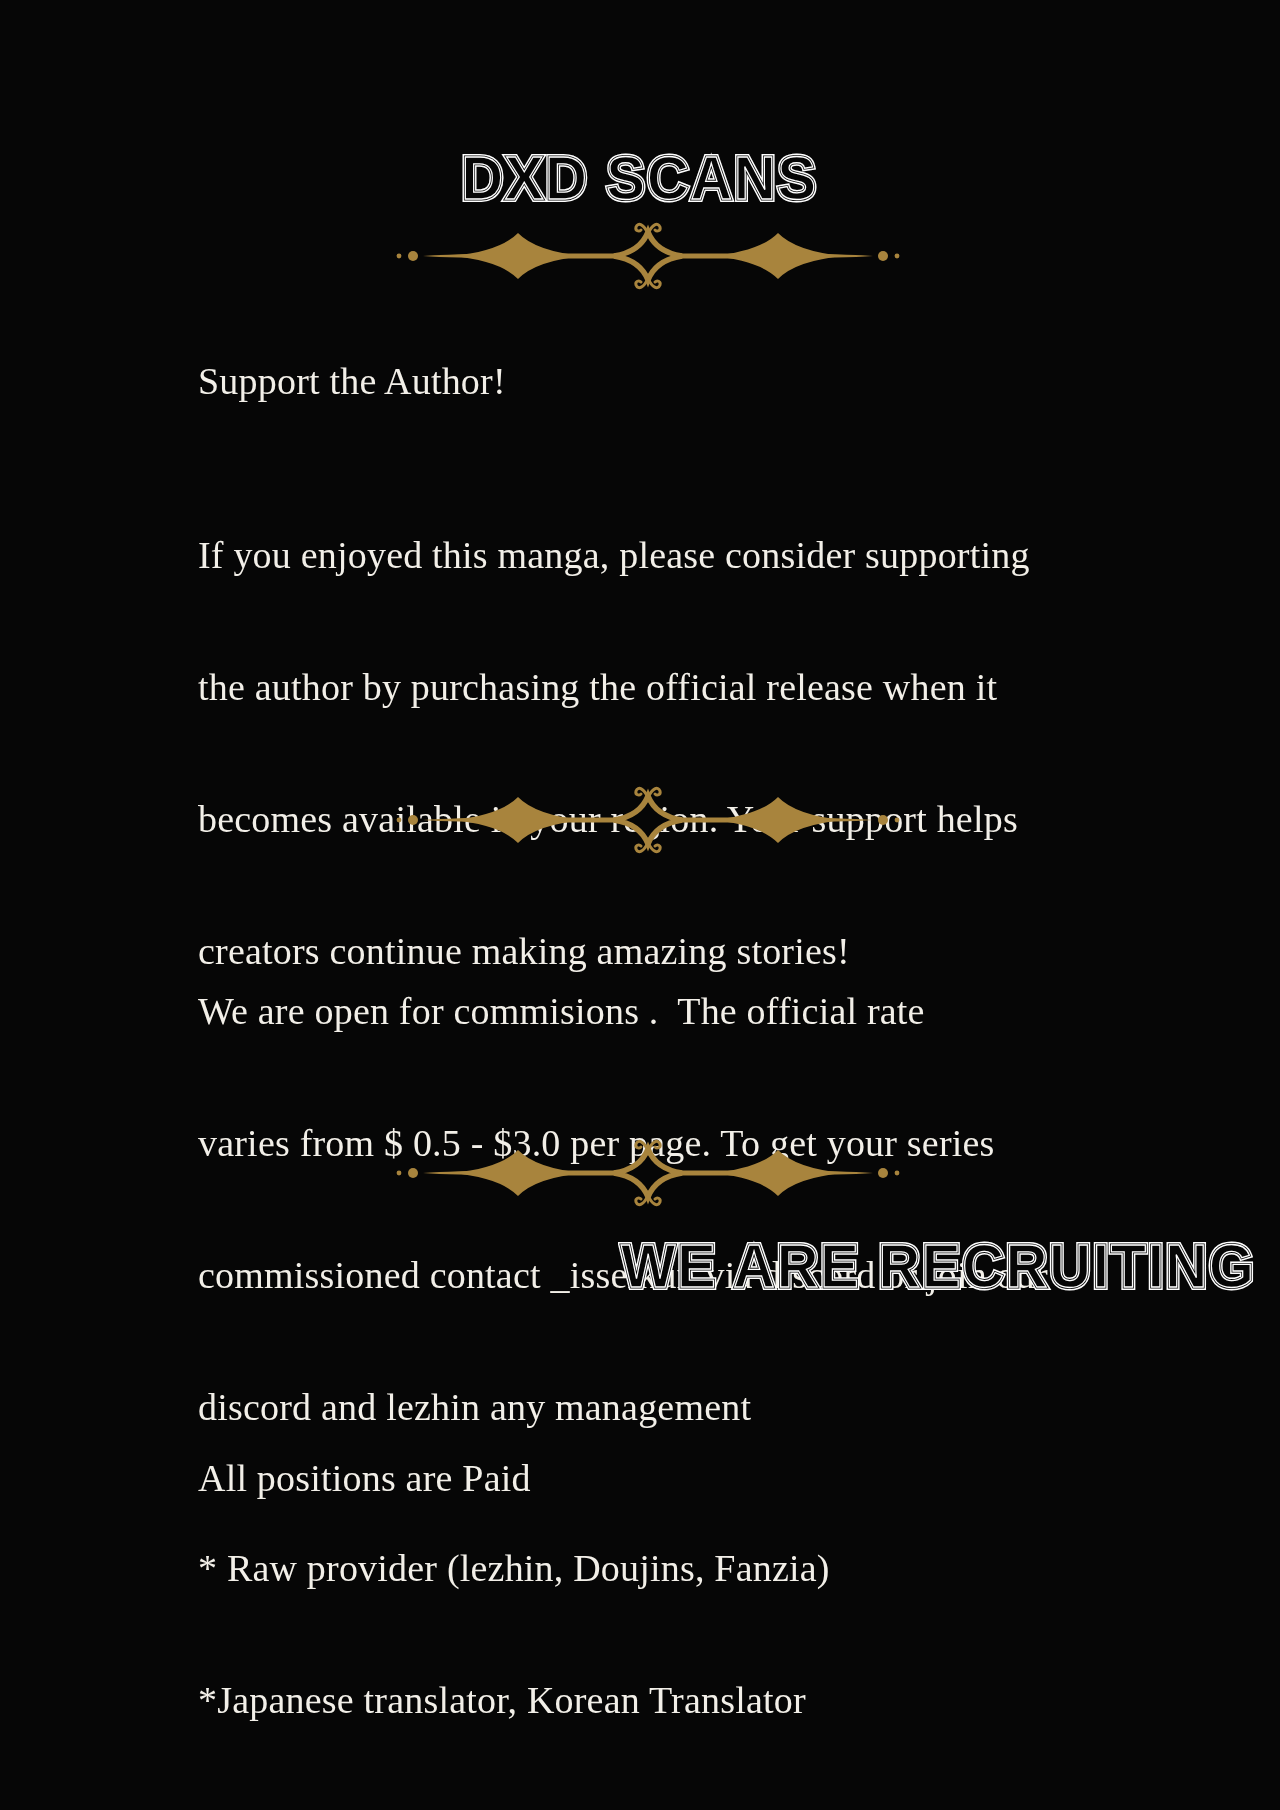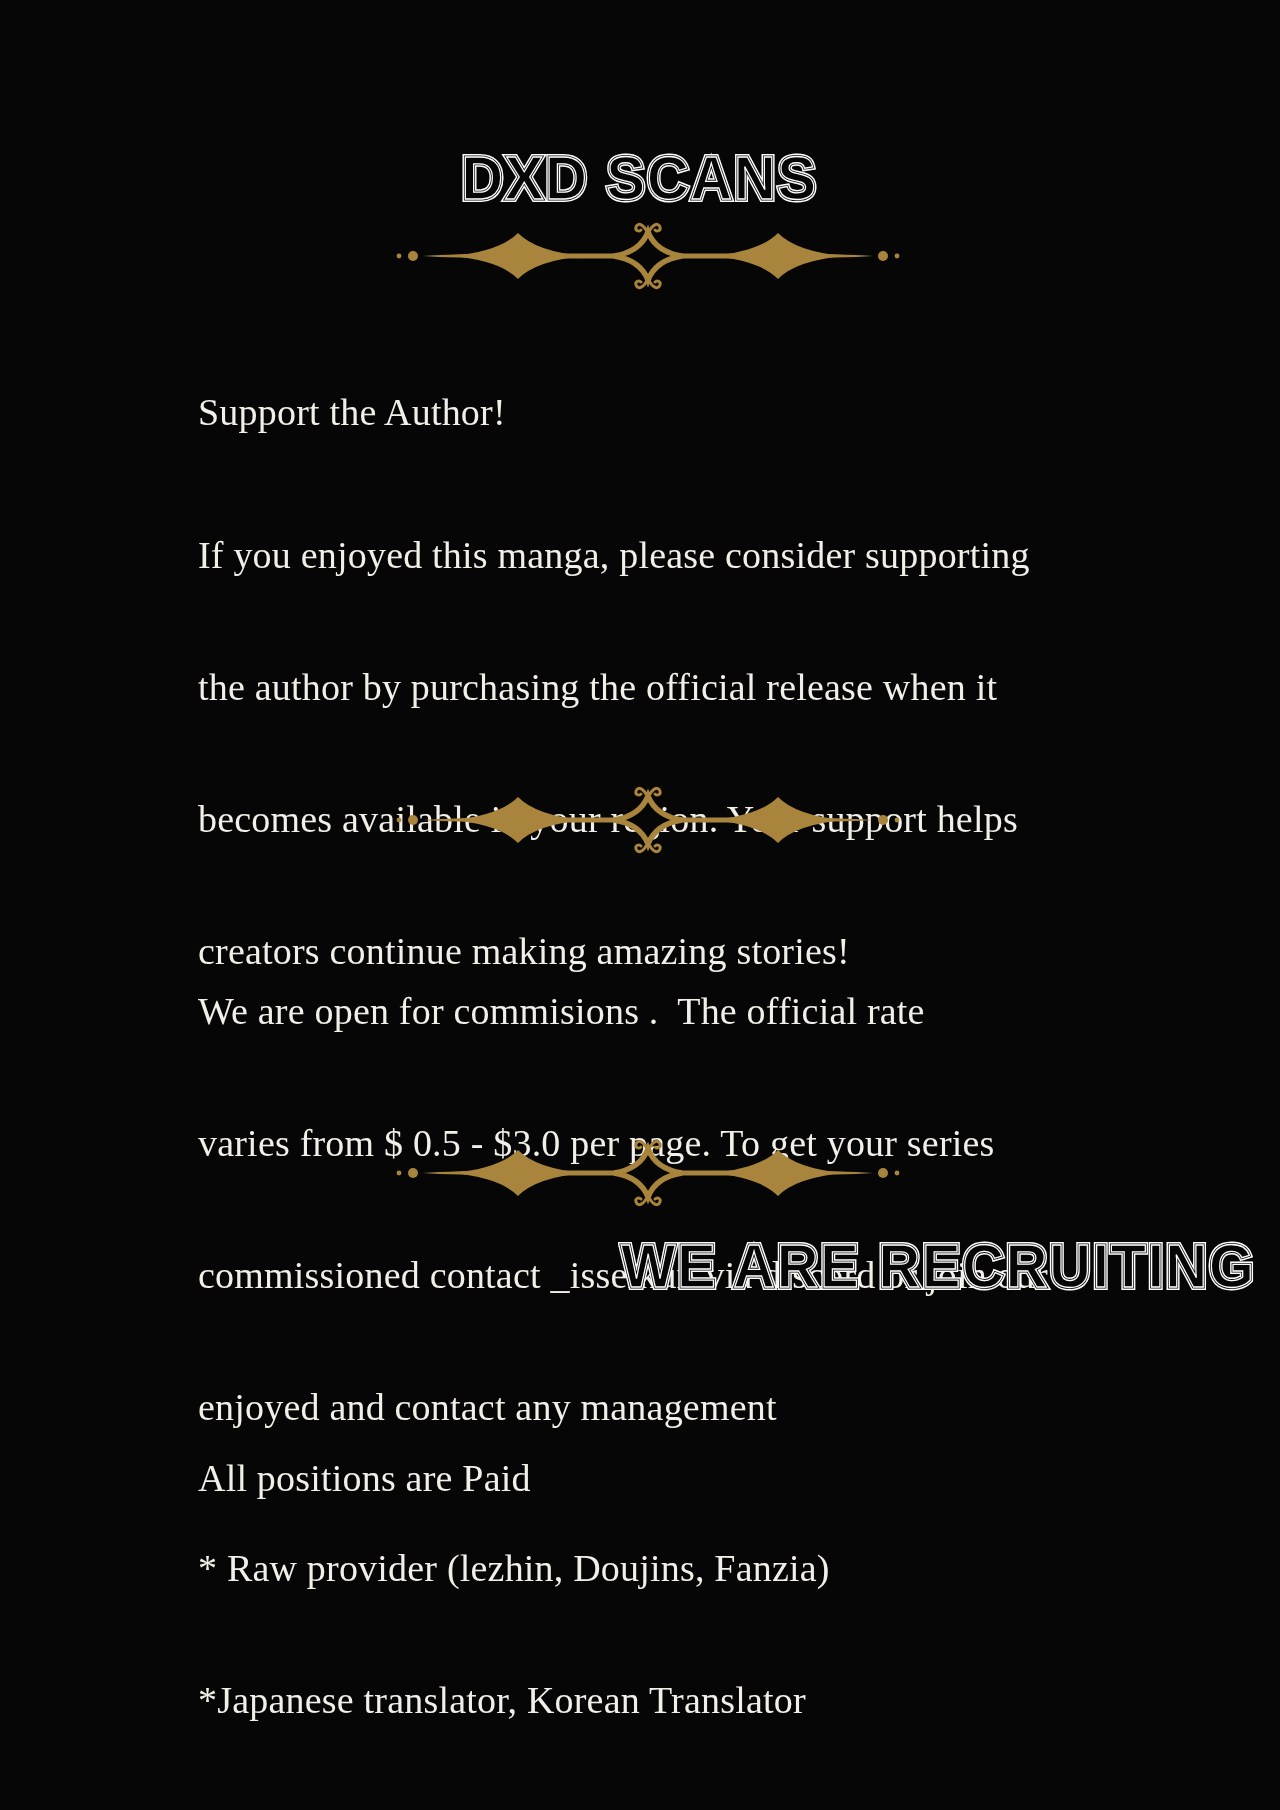--- a/index.html
+++ b/index.html
@@ -74,21 +74,21 @@
     </g>
     <path d="M221 35 Q247 31 255 11 Q263 31 289 35 Q263 39 255 59 Q247 39 221 35 Z" fill="#060606" stroke="#a8843d" stroke-width="5.5"></path>
     <g fill="none" stroke="#a8843d" stroke-width="3" stroke-linecap="round">
       <path d="M255 13 C251 3 245 1 243 6 C242 10 246 11 248 9"></path>
       <path d="M255 13 C259 3 265 1 267 6 C268 10 264 11 262 9"></path>
       <path d="M255 57 C251 67 245 69 243 64 C242 60 246 59 248 61"></path>
       <path d="M255 57 C259 67 265 69 267 64 C268 60 264 59 262 61"></path>
     </g>
   </svg>
 
-  <div class="body-text" style="top:359px;margin-top:31px;">Support the Author!</div>
+  <div class="body-text" style="top:359px;">Support the Author!</div>
 
   <div class="body-text" style="top:445px;">
     <div>If you enjoyed this manga, please consider supporting</div>
     <div>the author by purchasing the official release when it</div>
     <div>becomes available in your region. Your support helps</div>
     <div>creators continue making amazing stories!</div>
   </div>
 
 
   <svg class="divider" style="top:785px;" width="510" height="70" viewBox="0 0 510 70">
@@ -107,21 +107,21 @@
       <path d="M255 13 C259 3 265 1 267 6 C268 10 264 11 262 9"></path>
       <path d="M255 57 C251 67 245 69 243 64 C242 60 246 59 248 61"></path>
       <path d="M255 57 C259 67 265 69 267 64 C268 60 264 59 262 61"></path>
     </g>
   </svg>
 
   <div class="body-text" style="top:901px;">
     <div>We are open for commisions .  The official rate</div>
     <div>varies from $ 0.5 - $3.0 per page. To get your series</div>
     <div>commissioned contact _isseikun via discord or join our</div>
-    <div>enjoyed and contact any management</div>
+    <div>discord and lezhin any management</div>
   </div>
 
   <svg class="divider" style="top:1138px;" width="510" height="70" viewBox="0 0 510 70">
     <g fill="#a8843d">
       <circle cx="6" cy="35" r="2.4"></circle>
       <circle cx="20" cy="35" r="5"></circle>
       <path d="M30 35 Q60 33 120 32.6 L390 32.6 Q450 33 480 35 Q450 37 390 37.4 L120 37.4 Q60 37 30 35 Z"></path>
       <path d="M59 35 Q107 30.5 125 12 Q143 30.5 191 35 Q143 39.5 125 58 Q107 39.5 59 35 Z"></path>
       <path d="M319 35 Q367 30.5 385 12 Q403 30.5 451 35 Q403 39.5 385 58 Q367 39.5 319 35 Z"></path>
       <circle cx="490" cy="35" r="5"></circle>

